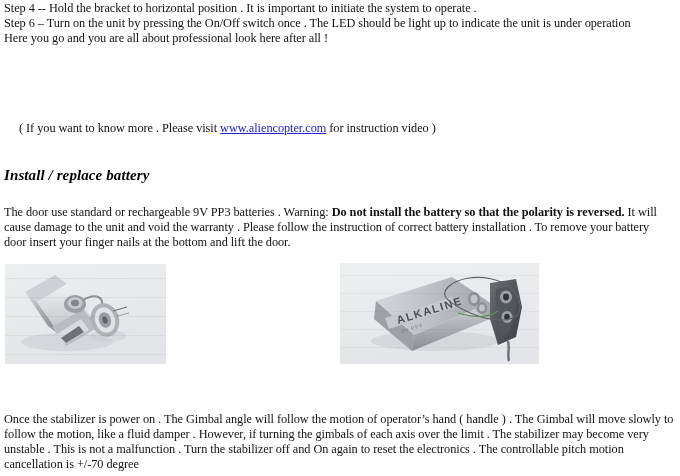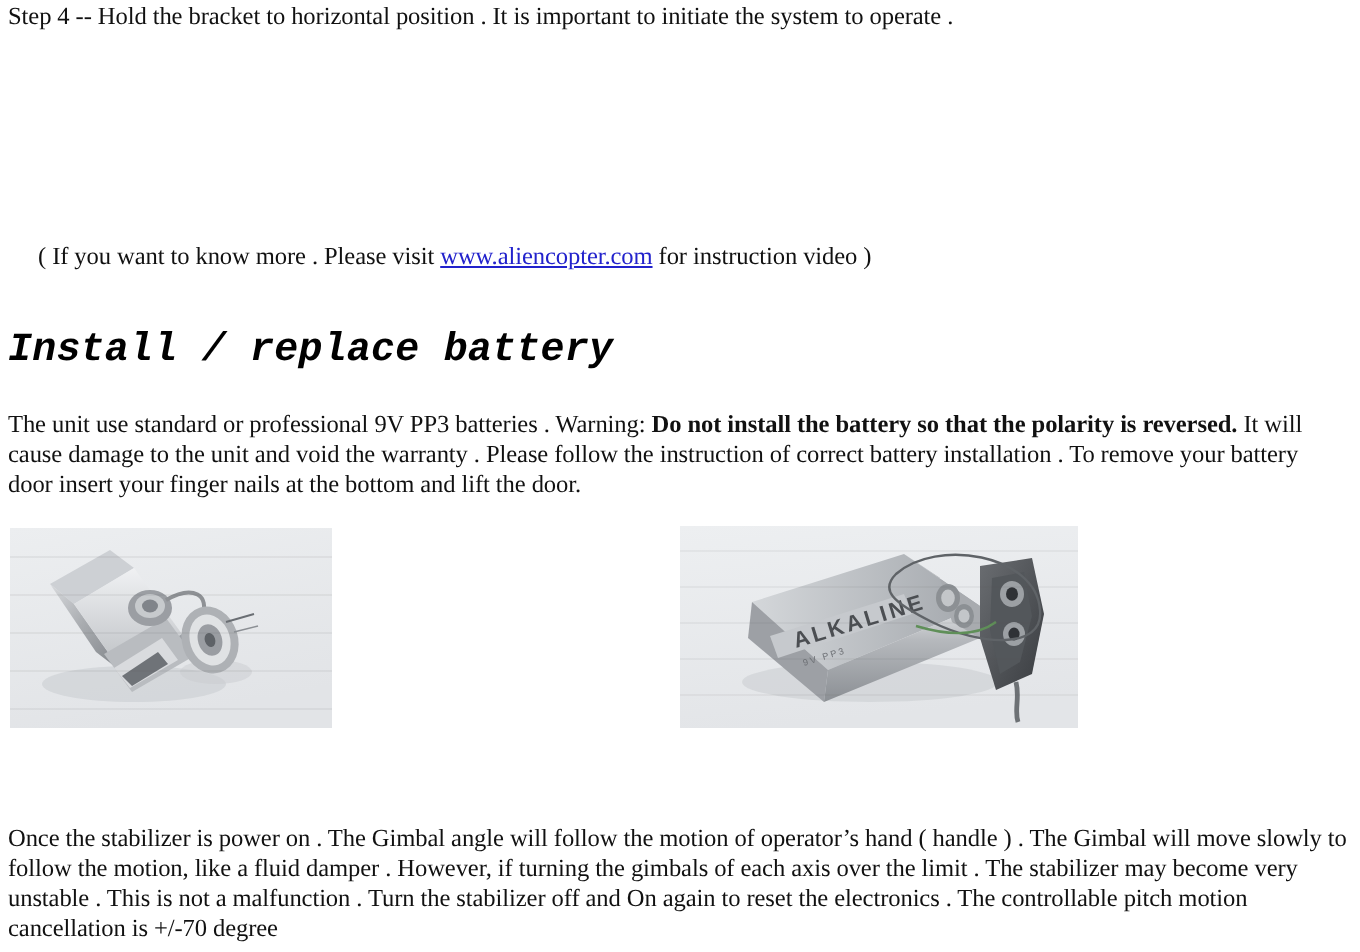--- a/index.html
+++ b/index.html
@@ -33,24 +33,24 @@
   }
   .para p { margin: 0; padding: 0; }
 
   .steps       { left: 4px;  top: 1px;   width: 672px; }
   .visit-line  { left: 4px;  top: 121px; width: 640px; margin-left: 15px; }
   .battery-par { left: 4px;  top: 205px; width: 670px; }
   .motion-par  { left: 4px;  top: 412px; width: 672px; }
 
   .heading {
     position: absolute;
-    font-family: Liberation Mono, monospace;
+    font-family: Liberation Serif, serif;
     font-weight: bold;
     font-style: italic;
-    font-size: 20px;
+    font-size: 15px;
     line-height: 19px;
     color: #000000;
     letter-spacing: 0.1px;
     text-align: right;
   }
   .h-install { left: 4px; top: 166px; }
   .h-motion  { left: 4px; top: 384px; }
 
   b.warn { font-weight: bold; margin-top: 30px; }
 
@@ -74,30 +74,32 @@
   }
   svg.art { display: block; width: 100%; height: 100%; }
 </style>
 </head>
 <body>
 
 <div class="page">
 
   <div class="para steps">
     <p>Step 4 -- Hold the bracket to horizontal position . It is important to initiate the system to operate .</p>
+    <p>Step 6 – Turn on the unit by pressing the On/Off switch once . The LED should be light up to indicate the unit is under operation</p>
+    <p>Here you go and you are all about professional look here after all !</p>
   </div>
 
   <div class="para visit-line">
     <span>(  If you want to know more . Please visit </span><a class="link" href="#">www.aliencopter.com</a><span> for instruction video )</span>
   </div>
 
   <div class="heading h-install">Install / replace battery</div>
 
   <div class="para battery-par">
-    <span>The unit use standard or professional 9V PP3 batteries . Warning: </span><b class="warn">Do not install the battery so that the polarity is reversed.</b><span> It will cause damage to the unit and void the warranty . Please follow the instruction of correct battery installation . To remove your battery door insert your finger nails at the bottom and lift the door.</span>
+    <span>The door use standard or rechargeable 9V PP3 batteries . Warning: </span><b class="warn">Do not install the battery so that the polarity is reversed.</b><span> It will cause damage to the unit and void the warranty . Please follow the instruction of correct battery installation . To remove your battery door insert your finger nails at the bottom and lift the door.</span>
   </div>
 
   <div class="photo photo-left">
     <div class="photo-inner">
       <svg class="art" viewBox="0 0 161 100" preserveAspectRatio="none">
         <defs>
           <linearGradient id="bodyG" x1="0" y1="0" x2="1" y2="1">
             <stop offset="0" stop-color="#d8dadd"></stop>
             <stop offset="0.45" stop-color="#a9acb0"></stop>
             <stop offset="1" stop-color="#7e8287"></stop>

